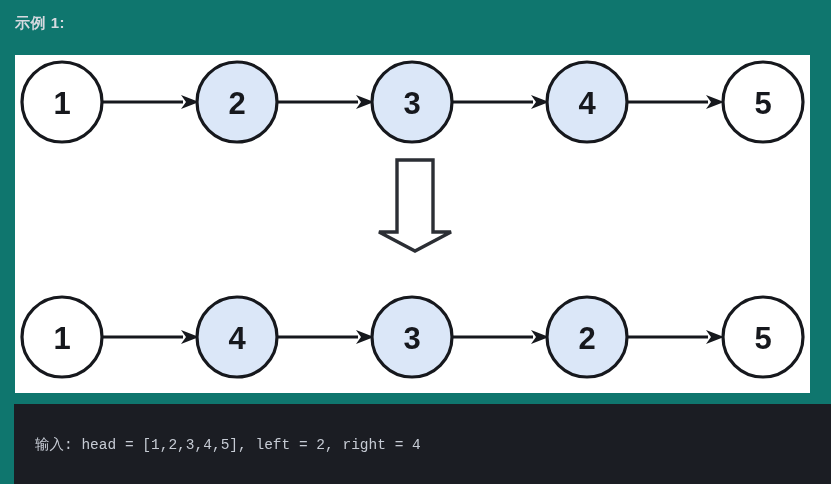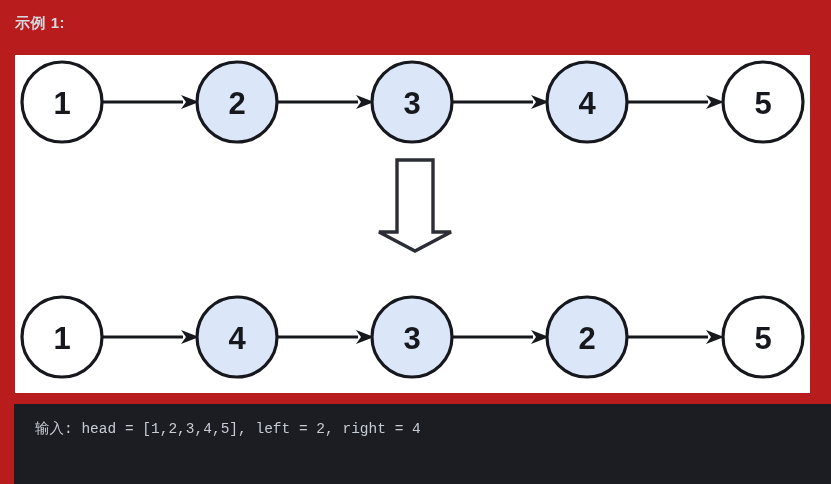--- a/index.html
+++ b/index.html
@@ -4,21 +4,21 @@
 <style>
   html, body {
     margin: 0;
     padding: 0;
     background: #282c34;
   }
   #page {
     position: relative;
     width: 831px;
     height: 484px;
-    background: #b91c1c;
+    background: #0f766e;
     font-family: "Liberation Sans", sans-serif;
     overflow: hidden;
   }
 
   
   #example-heading {
     position: absolute;
     left: 15px;
     top: 13px;
     font-size: 15px;
@@ -71,21 +71,21 @@
 
   
   #code-block {
     position: absolute;
     left: 14px;
     top: 404px;
     width: 817px;
     height: 80px;
     background: #1b1d23;
     box-sizing: border-box;
-    padding: 12px 0 0 21px;
+    padding: 28px 0 0 21px;
   }
   .code-line {
     font-family: "Liberation Mono", monospace;
     font-size: 14.5px;
     line-height: 26px;
     color: #c6cbd4;
     white-space: pre;
   }
 </style>
 </head>

